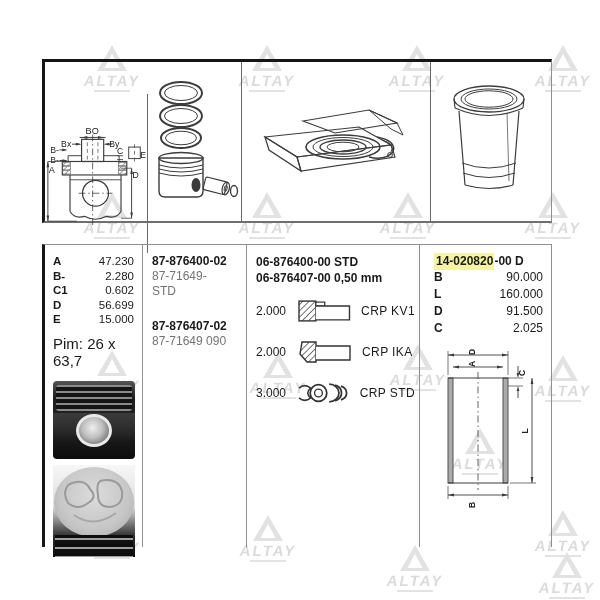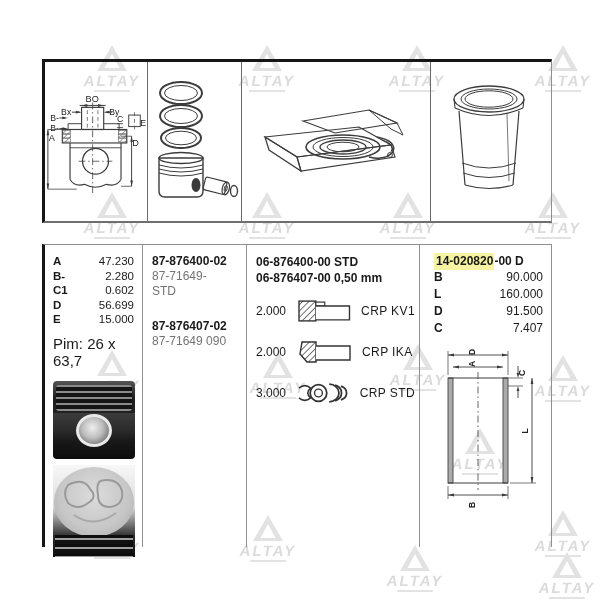--- a/index.html
+++ b/index.html
@@ -10,21 +10,21 @@
   .wm-tile{position:absolute;width:56px;text-align:center;}
   .wm-text{font-size:15px;font-weight:bold;letter-spacing:2px;color:#dbdbdb;
            transform:skewX(-10deg);margin-top:1px;}
   .wm-bar{width:36px;height:2px;background:#e3e3e3;margin:1px auto 0;}
   
   .top-box{position:absolute;left:42px;top:59px;width:510px;height:164px;z-index:1;
            box-sizing:border-box;border-top:3px solid #161616;border-left:3px solid #161616;
            border-right:1px solid #8f8f8f;border-bottom:2px solid #6f6f6f;display:flex;}
   .panel{box-sizing:border-box;height:100%;display:flex;align-items:center;justify-content:center;}
   .panel.bdr{border-right:1px solid #6a6a6a;}
-  .p1{width:103px;} .p2{width:94px;} .p3{width:189px;} .p4{width:120px;}
+  .p1{width:103px;margin-top:32px;} .p2{width:94px;} .p3{width:189px;} .p4{width:120px;}
   .table-box{position:absolute;left:42px;top:244px;width:510px;height:303px;z-index:1;
            box-sizing:border-box;border-top:1px solid #8f8f8f;border-left:3px solid #161616;
            border-right:1px solid #8f8f8f;display:flex;}
   .col{box-sizing:border-box;height:100%;}
   .col.bdr{border-right:1px solid #8f8f8f;}
   .c1{width:98px;padding:9px 8px 0 8px;}
   .c2{width:104px;padding:9px 16px 0 9px;}
   .c3{width:173px;padding:9px 4px 0 9px;}
   .c4{width:131px;padding:8px 8px 0 14px;}
   
@@ -467,21 +467,21 @@
       <div class="dim-row">
           <span class="lbl">L</span>
           <span class="val">160.000</span>
         </div>
       <div class="dim-row">
           <span class="lbl">D</span>
           <span class="val">91.500</span>
         </div>
       <div class="dim-row">
           <span class="lbl">C</span>
-          <span class="val">7.407</span>
+          <span class="val">2.025</span>
         </div>
 
       <svg width="100" height="164" viewBox="0 0 100 164" style="margin:10px 0 0 10px">
 
         <rect x="4" y="31" width="5" height="105" fill="#ababab" stroke="#444" stroke-width=".9"></rect>
         <rect x="59" y="31" width="5" height="105" fill="#ababab" stroke="#444" stroke-width=".9"></rect>
         <line class="ln" x1="4" y1="31" x2="64" y2="31" stroke-width="1"></line>
         <line class="ln" x1="4" y1="136" x2="64" y2="136" stroke-width="1"></line>
         <line class="ln cdash" x1="34" y1="25" x2="34" y2="143" stroke-width=".8"></line>
 

